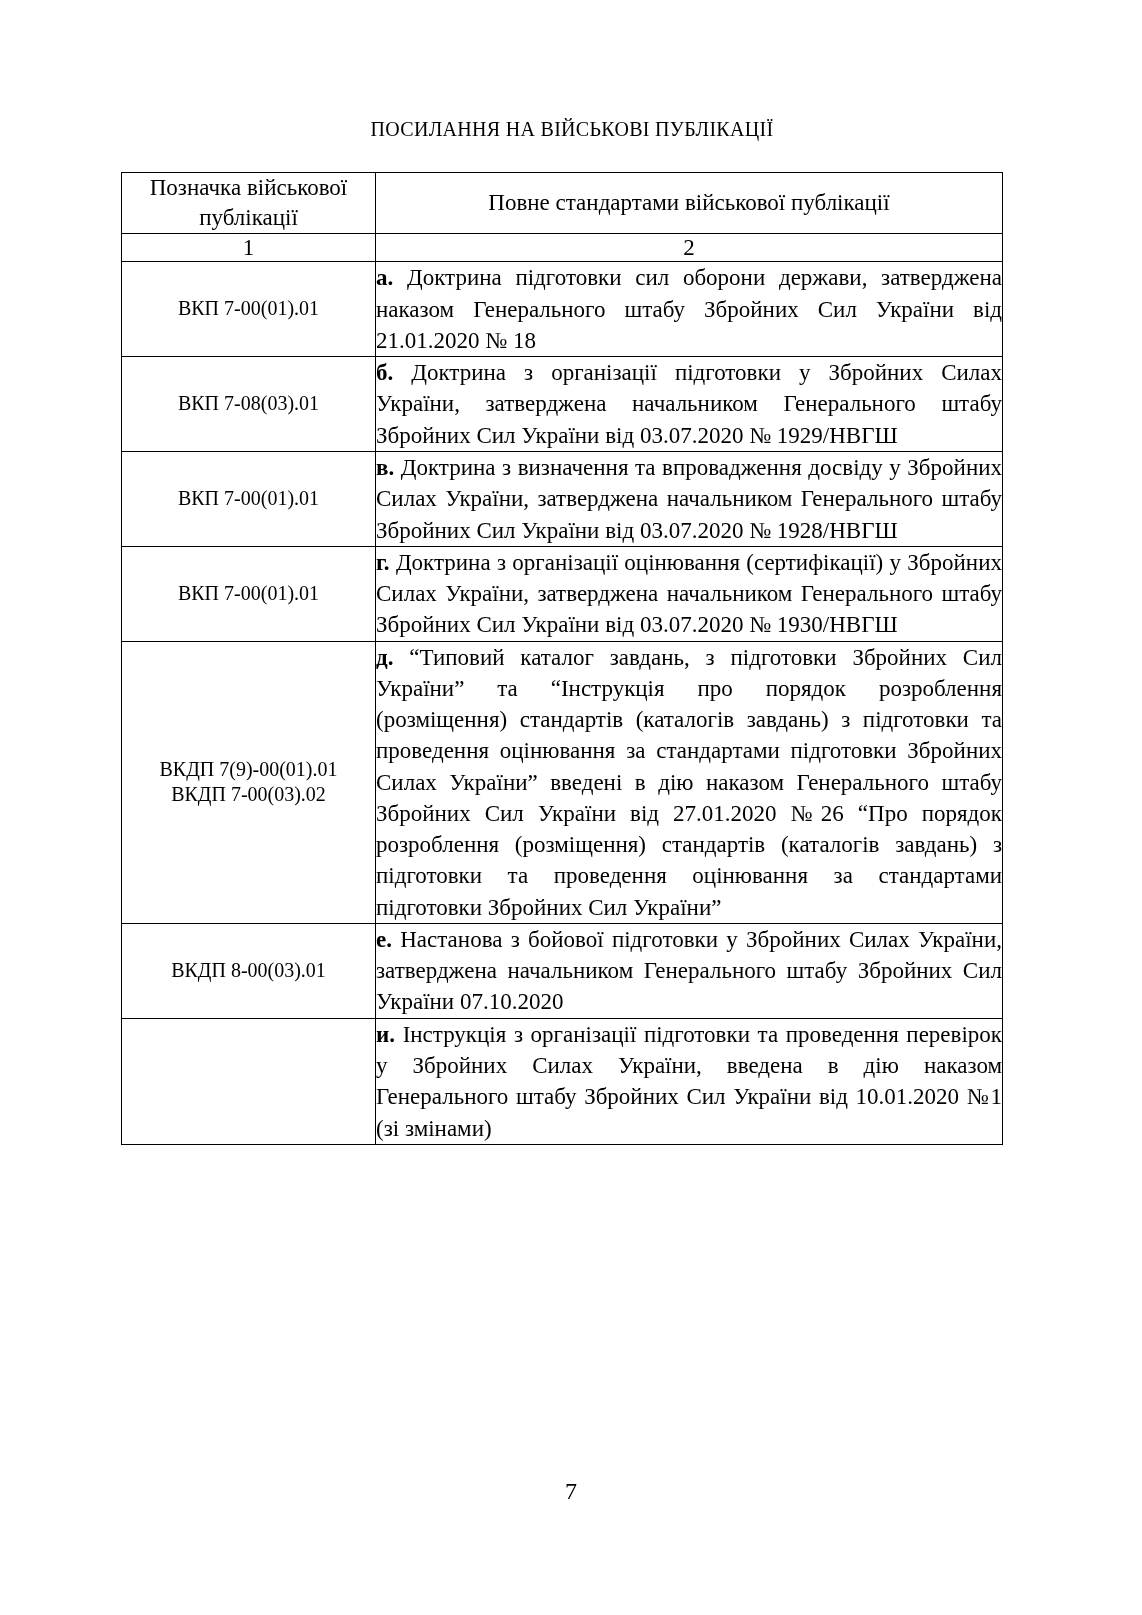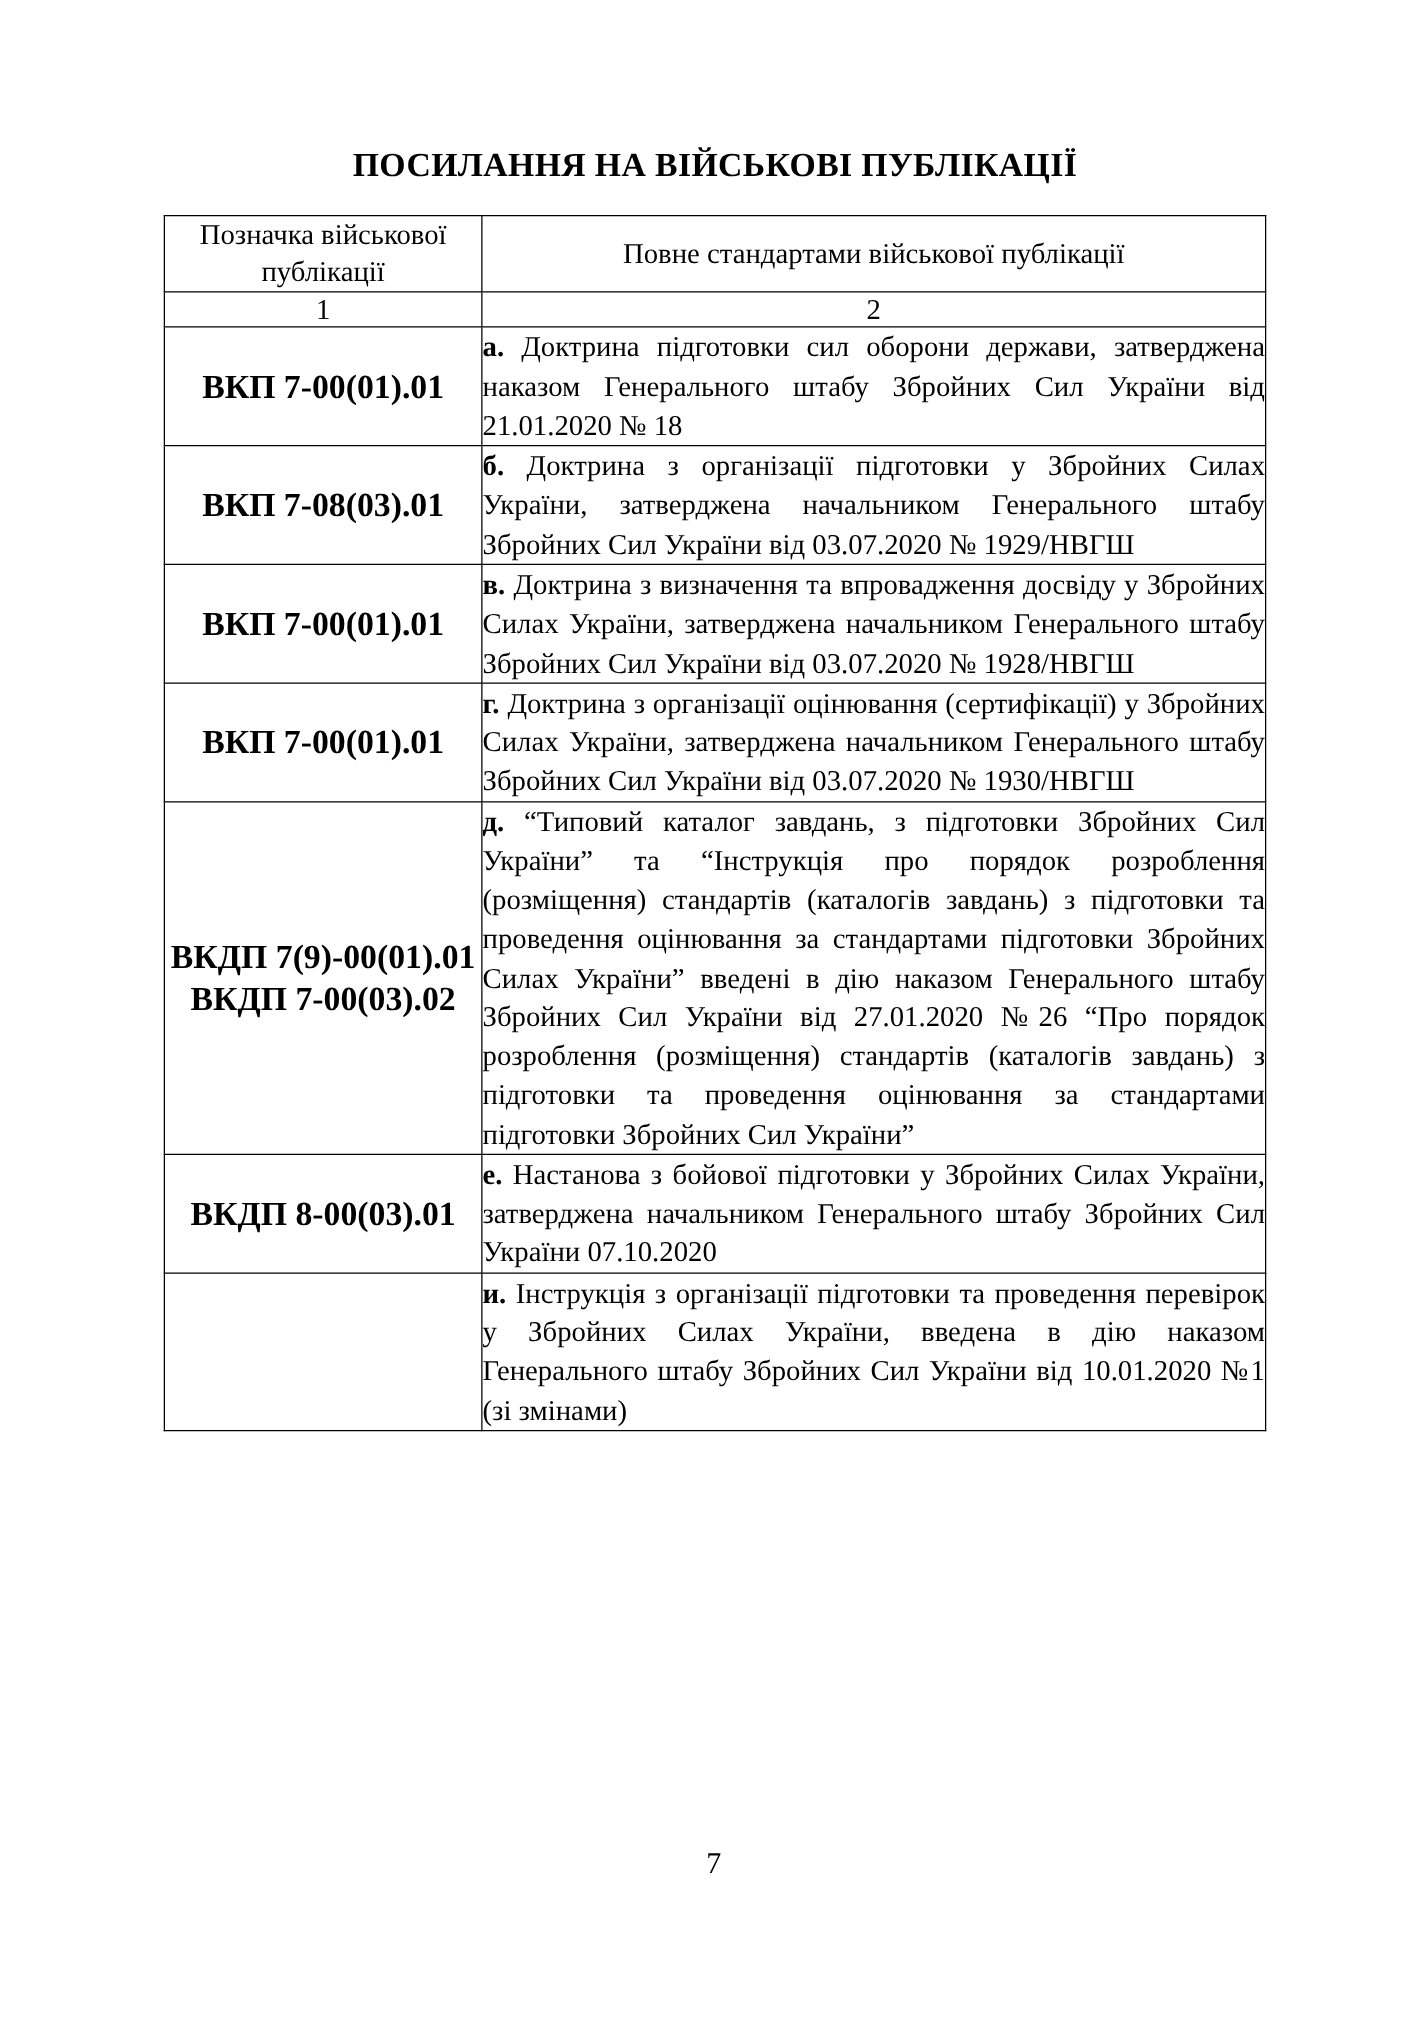--- a/index.html
+++ b/index.html
@@ -24,51 +24,50 @@
     width: 1142px;
     height: 1615px;
   }
 
   .doc-title {
     position: absolute;
     left: 131px;
     top: 118px;
     width: 882px;
     text-align: center;
-    font-size: 27px;
-    font-weight: bold;
+    font-size: 20px;
+    font-weight: normal;
     letter-spacing: 0.3px;
     line-height: 1.1;
   }
 
   table.ref-table {
     position: absolute;
-    left: 131px;
+    left: 121px;
     top: 172px;
     width: 881px;
     border-collapse: collapse;
     table-layout: fixed;
   }
 
   table.ref-table td {
     border: 1.6px solid #000000;
     padding: 0;
     vertical-align: middle;
   }
 
   col.c1 { width: 254px; }
   col.c2 { width: 627px; }
 
   .cell-code {
     text-align: center;
-    font-size: 27px;
+    font-size: 20px;
     line-height: 1.28;
     padding: 6px 6px;
     white-space: nowrap;
-    font-weight: bold;
   }
 
   .cell-head {
     text-align: center;
     font-size: 23px;
     line-height: 1.3;
     padding: 10px 14px;
   }
 
   .cell-num {

